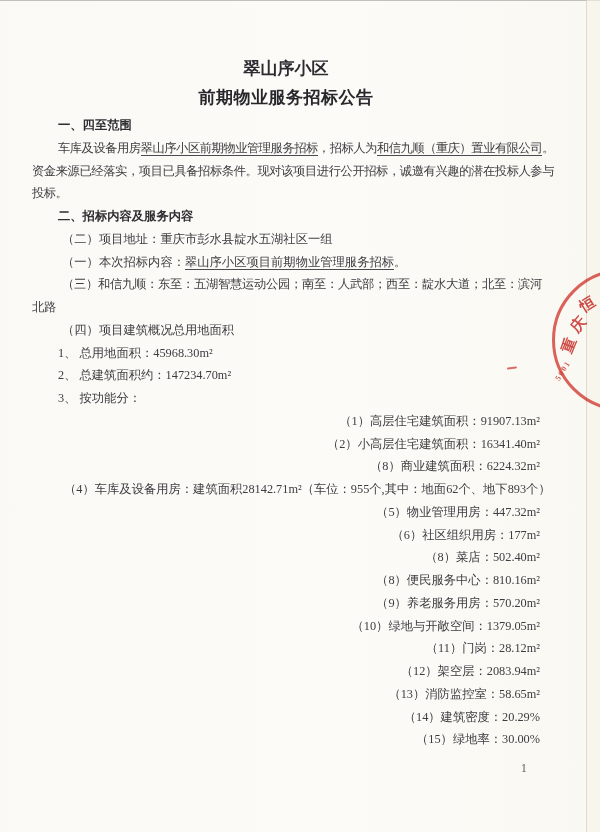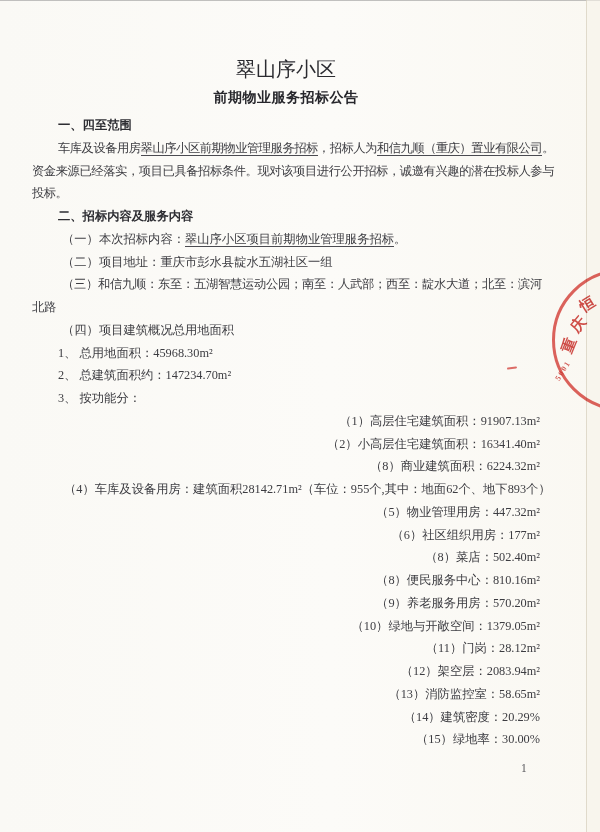--- a/index.html
+++ b/index.html
@@ -21,22 +21,22 @@
     background:#d9d2c0; opacity:.8;
   }
   .edge-strip {
     position:absolute; top:0; right:0; width:13px; height:100%;
     background:#f7f4ea; opacity:.6;
   }
   .doc {
     position:absolute; top:56px; left:32px; width:508px;
     font-size:12.3px; line-height:22.75px; color:#3c3c41;
   }
-  .t1 { text-align:center; font-size:20px; font-weight:400; line-height:26px; color:#2b2b30; }
-  .t2 { text-align:center; font-size:14px; font-weight:700; line-height:32px; color:#26262b; letter-spacing:.5px; }
+  .t1 { text-align:center; font-size:17px; font-weight:700; line-height:26px; color:#2b2b30; }
+  .t2 { text-align:center; font-size:17px; font-weight:700; line-height:32px; color:#26262b; letter-spacing:.5px; }
   .h  { font-weight:700; color:#2d2d32; text-indent:26px; }
   .p1 { text-indent:26px; width:522px; letter-spacing:-0.55px; text-align:justify; }
   .itm  { text-indent:30px; white-space:nowrap; }
   .itm3 { text-indent:30px; width:520px; letter-spacing:-0.3px; }
   .num  { text-indent:26px; white-space:nowrap; }
   .fn   { text-indent:32px; white-space:nowrap;text-align:right; }
   .u { border-bottom:1px solid #4a4a50; padding-bottom:.5px; }
   .pageno { position:absolute; left:521px; top:762px; font-size:11.5px; color:#55555a; }
   
   .seal { position:absolute; top:0; left:0; width:100%; height:100%; pointer-events:none; mix-blend-mode:multiply; }
@@ -69,23 +69,23 @@
   <div class="doc">
     <div class="t1">翠山序小区</div>
     <div class="t2">前期物业服务招标公告</div>
 
     <div class="h">一、四至范围</div>
 
     <div class="p1"><span>车库及设备用房</span><span class="u">翠山序小区前期物业管理服务招标</span><span>，招标人为</span><span class="u">和信九顺（重庆）置业有限公司</span><span>。资金来源已经落实，项目已具备招标条件。现对该项目进行公开招标，诚邀有兴趣的潜在投标人参与投标。</span></div>
 
     <div class="h">二、招标内容及服务内容</div>
 
+    <div class="itm">（二）项目地址：重庆市彭水县靛水五湖社区一组</div>
+
     <div class="itm"><span>（一）本次招标内容：</span><span class="u">翠山序小区项目前期物业管理服务招标</span><span>。</span></div>
-
-    <div class="itm">（二）项目地址：重庆市彭水县靛水五湖社区一组</div>
     <div class="itm3">（三）和信九顺：东至：五湖智慧运动公园；南至：人武部；西至：靛水大道；北至：滨河北路</div>
     <div class="itm">（四）项目建筑概况总用地面积</div>
 
     <div class="num">1、 总用地面积：45968.30m²</div>
     <div class="num">2、 总建筑面积约：147234.70m²</div>
     <div class="num">3、 按功能分：</div>
 
     <div class="fn">（1）高层住宅建筑面积：91907.13m²</div>
     <div class="fn">（2）小高层住宅建筑面积：16341.40m²</div>
     <div class="fn">（8）商业建筑面积：6224.32m²</div>

